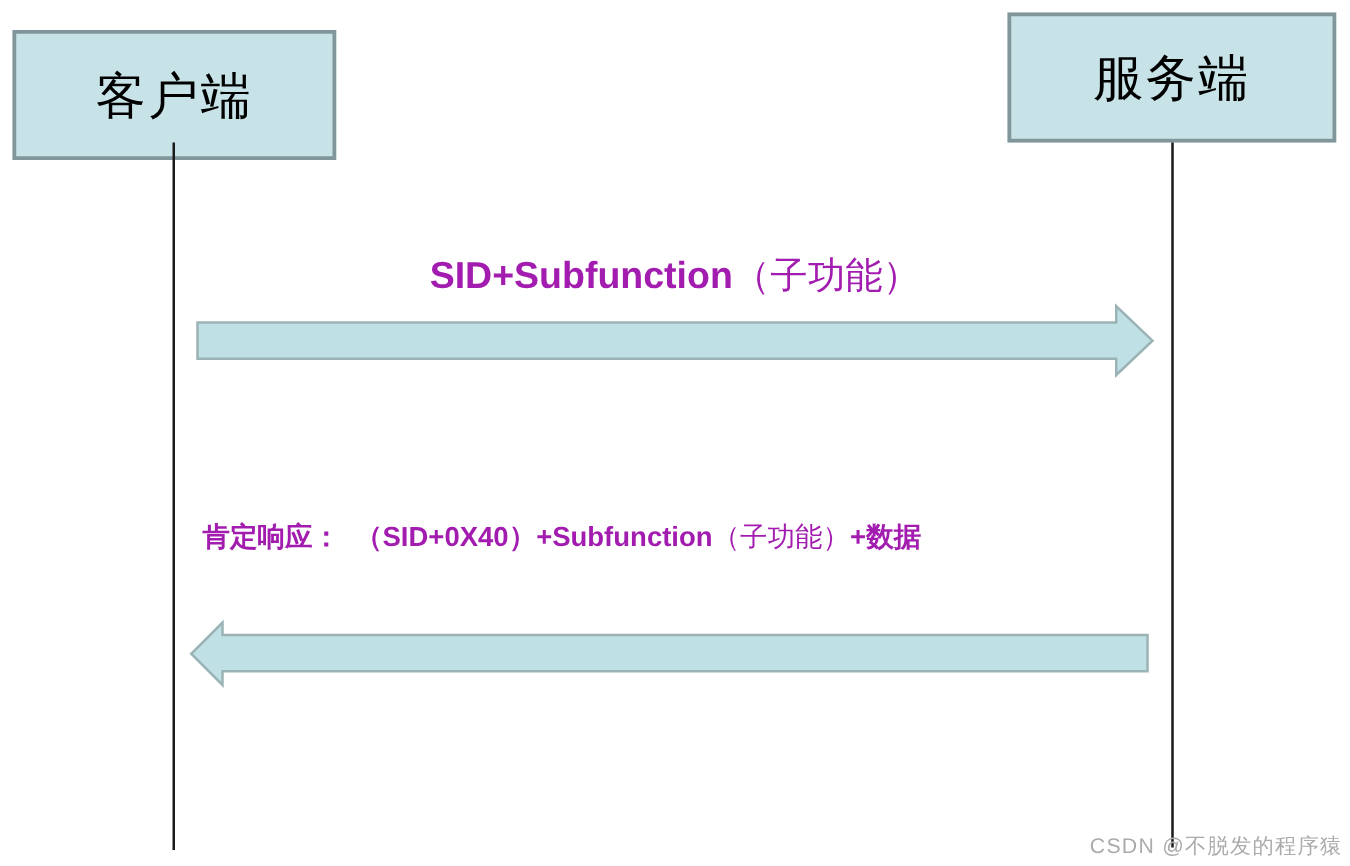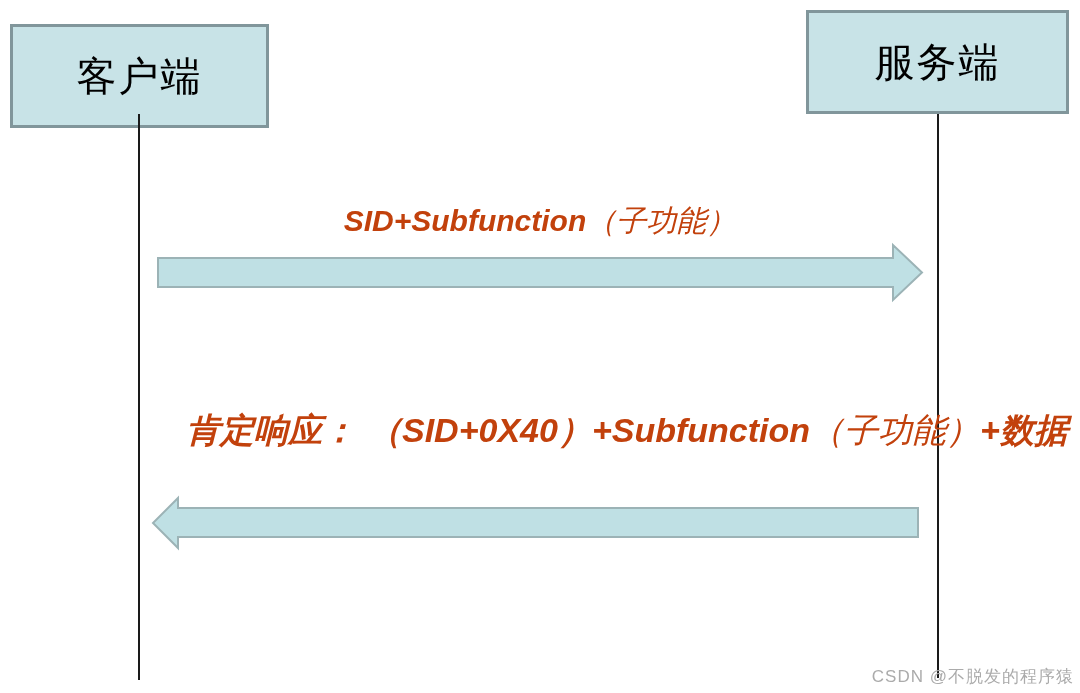--- a/index.html
+++ b/index.html
@@ -33,36 +33,34 @@
   .lifeline{
     position:absolute;
     width:2px;
     background:var(--lifeline);
   }
   .lifeline.client{left:138px;top:114px;height:566px;}
   .lifeline.server{left:937px;top:114px;height:564px;}
   .arrows{position:absolute;left:0;top:0;width:1080px;height:693px;}
   .msg-label{
     position:absolute;
-    color:#c2410c;
+    color:#a21caf;
     white-space:nowrap;
-    font-style:italic;
   }
   .request-label{
     left:158px;top:202px;width:764px;
     text-align:center;
     font-size:30px;
     line-height:38px;
   }
   .response-label{
     left:162px;top:413px;
-    font-size:34px;
+    font-size:22px;
     line-height:34px;
     text-align:left;
-    margin-left:24px;
   }
   .seg-latin{
     font-family:"Liberation Sans","DejaVu Sans",sans-serif;
     font-weight:700;
   }
   .seg-cjk-bold{
     font-family:"Liberation Serif","DejaVu Serif",serif;
     font-weight:700;
   }
   .seg-cjk{

